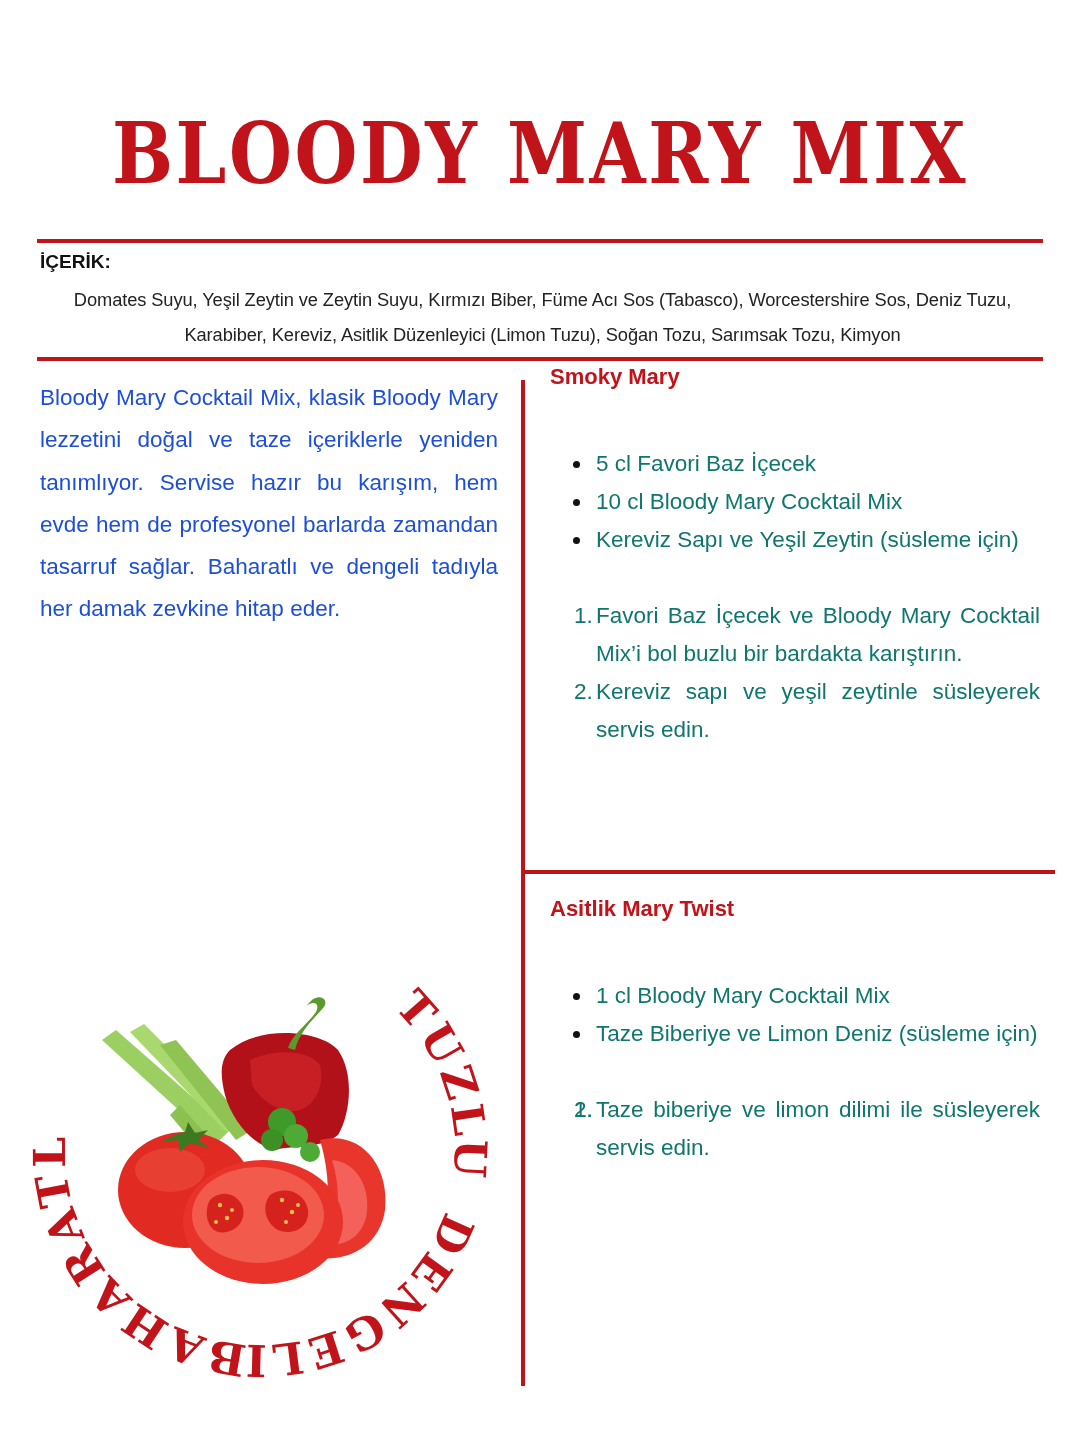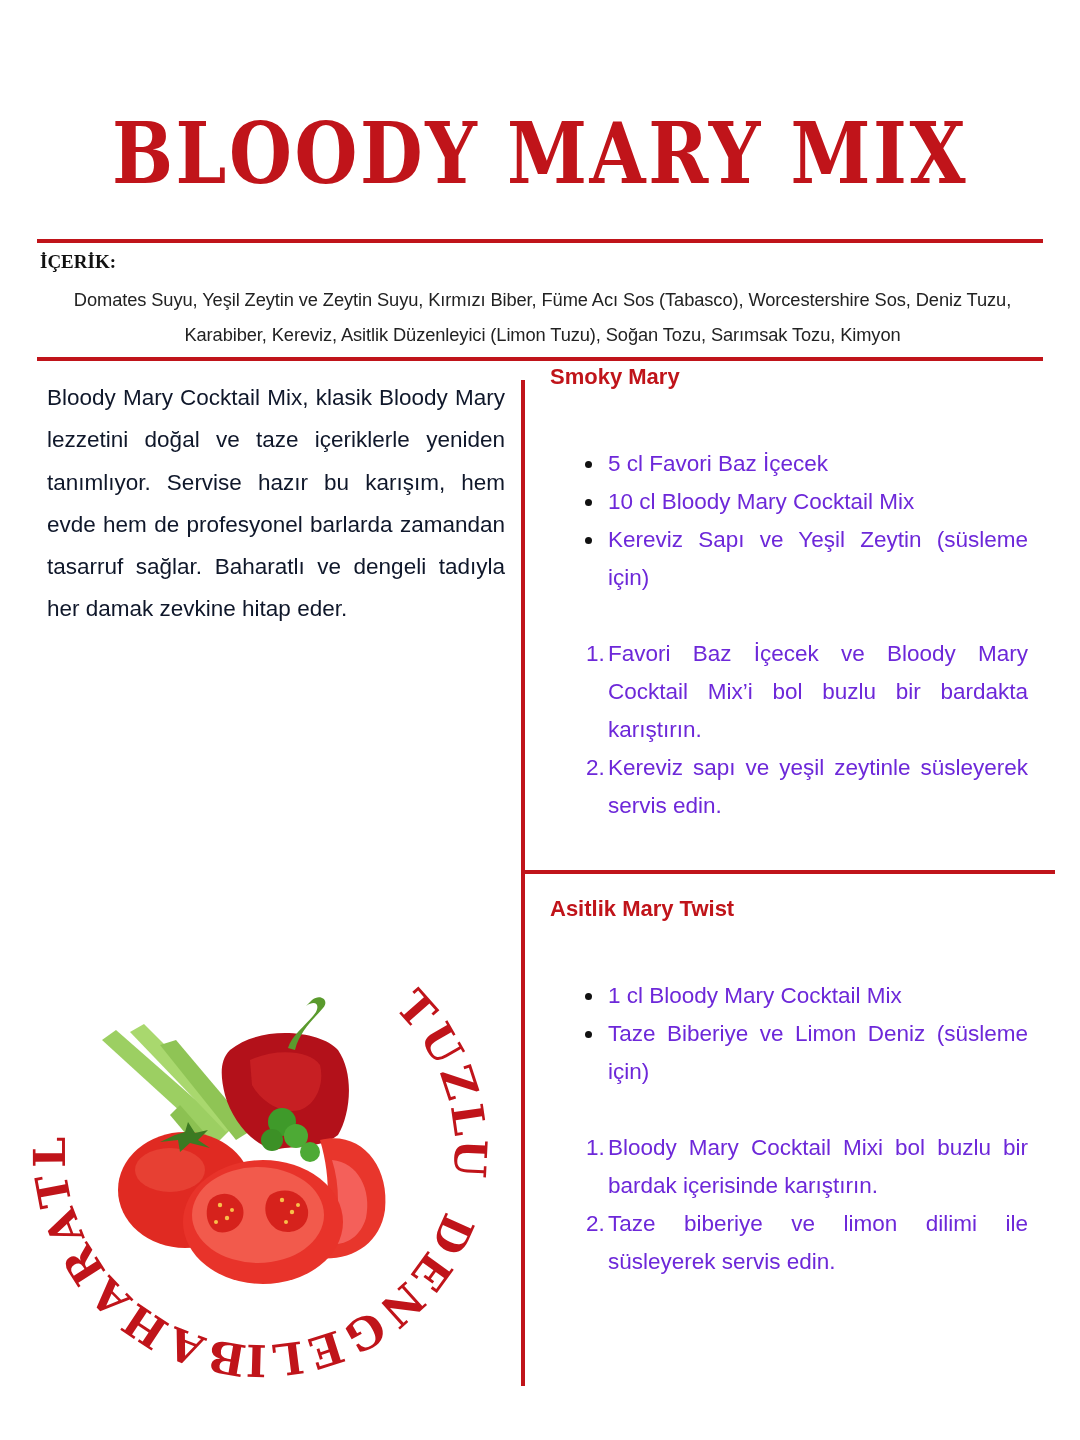--- a/index.html
+++ b/index.html
@@ -13,41 +13,41 @@
     color: #c0141a; line-height: 100px;
     transform: scaleX(0.86);
     transform-origin: 540px 50%;
   }
 
   .rule-h { position: absolute; height: 4px; background: #c0141a; }
   .rule-v { position: absolute; width: 4px; background: #c0141a; }
 
   .ing-label {
     position: absolute; left: 40px; top: 251px;
-    font-weight: bold; font-size: 19px; color: #111; font-family: Liberation Serif, serif;
+    font-weight: bold; font-size: 19px; color: #111;
   }
   .ing-text {
     position: absolute; left: 40px; top: 282px; width: 1005px;
     font-size: 18.3px; line-height: 35px; color: #222; letter-spacing: -0.1px; text-align: center;
   }
 
   .intro {
-    position: absolute; left: 47px; top: 377px; width: 458px;
-    font-size: 22.5px; line-height: 42.3px; color: #0f172a;
+    position: absolute; left: 40px; top: 377px; width: 458px;
+    font-size: 22.5px; line-height: 42.3px; color: #1d4ed8;
     text-align: justify;
   }
 
   .recipe { position: absolute; left: 550px; width: 494px; }
   .recipe h2 {
     margin: 0; font-size: 22px; font-weight: bold; color: #c0141a;
     line-height: 30px;
   }
   .recipe ul, .recipe ol {
-    margin: 16px; padding: 0; list-style: none;
-    font-size: 22.5px; line-height: 38px; color: #6d28d9;
+    margin: 4px; padding: 0; list-style: none;
+    font-size: 22.5px; line-height: 38px; color: #0f766e;
   }
   .recipe li { position: relative; padding-left: 42px; text-align: justify; }
   .recipe ul li::before {
     content: ""; position: absolute; left: 19px; top: 16px;
     width: 7px; height: 7px; border-radius: 50%; background: #111;
   }
   .recipe ol li .num {
     position: absolute; left: 20px; top: 0; width: 22px; text-align: left;
   }
 
@@ -82,21 +82,21 @@
   </ol>
 </section>
 
 <section class="recipe" style="top:894px;">
   <h2>Asitlik Mary Twist</h2>
   <ul style="margin-top:53px;">
     <li>1 cl Bloody Mary Cocktail Mix</li>
     <li>Taze Biberiye ve Limon Deniz (süsleme için)</li>
   </ul>
   <ol style="margin-top:38px;">
-    <li><span class="num">1.</span><span>Bloody Mary Cocktail Mixi bol buzlu bir bardak içerisinde karıştırın.</span></li>
+    <li><span class="num">1.</span></li>
     <li><span class="num">2.</span><span>Taze biberiye ve limon dilimi ile süsleyerek servis edin.</span></li>
   </ol>
 </section>
 
 <div class="badge">
   <svg width="480" height="480" viewBox="0 0 480 480" xmlns="http://www.w3.org/2000/svg">
     <defs>
 
       <path id="circ" d="M 45,250 A 195,195 0 1,1 435,250 A 195,195 0 1,1 45,250"></path>
     </defs>

